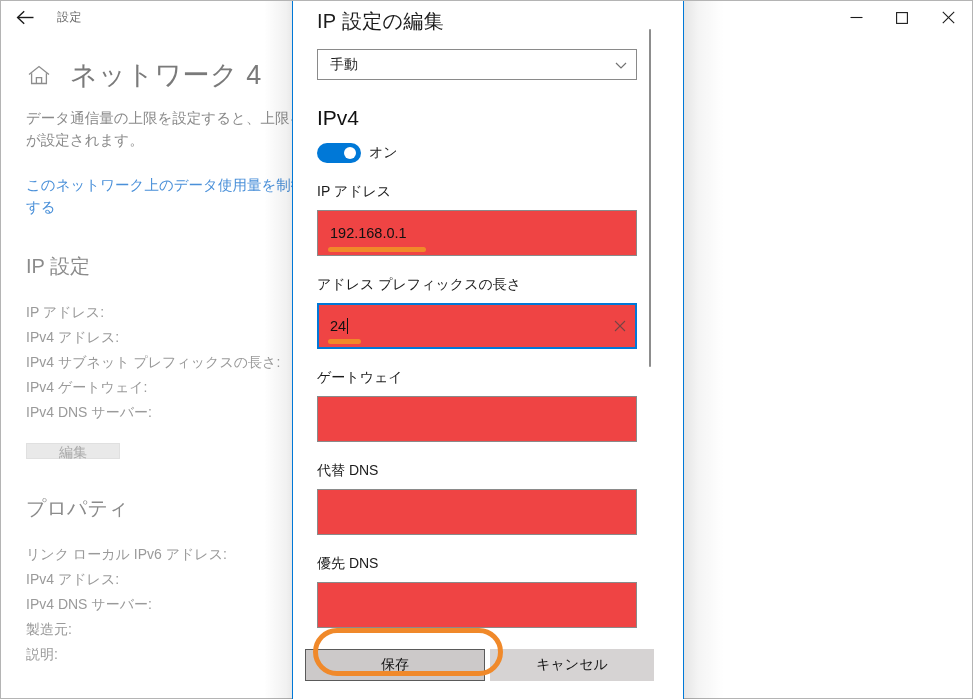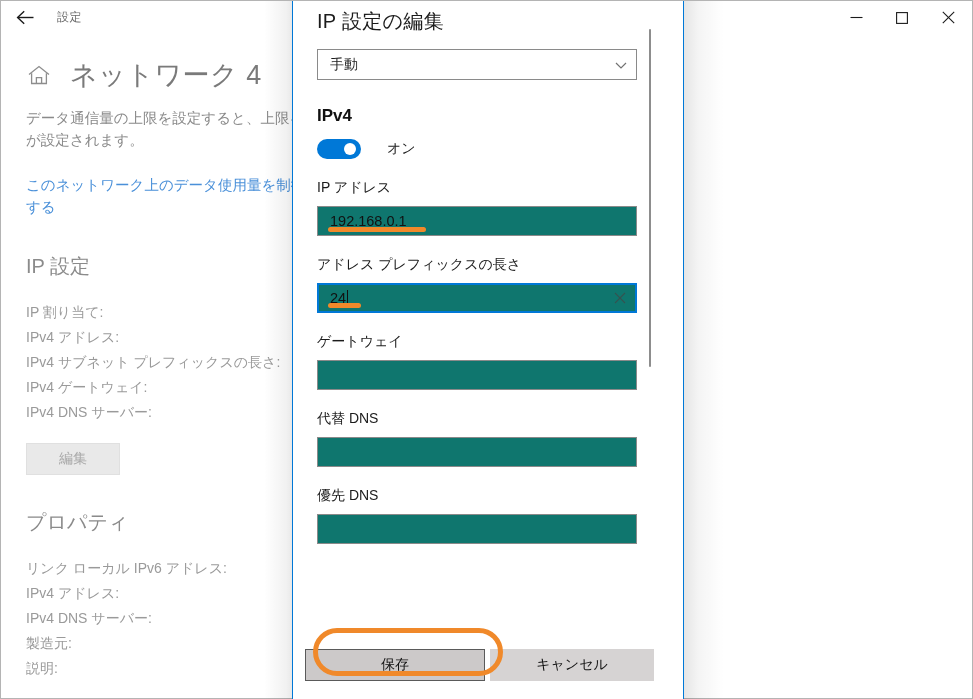--- a/index.html
+++ b/index.html
@@ -129,21 +129,21 @@
     color: #9a9a9a;
     border-collapse: collapse;
   }
   .kv-table td { padding: 0; vertical-align: top; white-space: nowrap; }
   .kv-table td.k { width: 330px; }
   .kv-table td.v { color: #a5a5a5; }
 
   .edit-btn {
     margin-top: 18px;
     width: 94px;
-    height: 32px;
+    height: 16px;
     background: #e9e9e9;
     border: 1px solid #e0e0e0;
     color: #a8a8a8;
     font-size: 14px;
     font-family: inherit;
     cursor: pointer;
   }
 
   
   .dlg-shadow {
@@ -207,30 +207,30 @@
   }
   .combo .val {
     font-size: 14px;
     color: #1b1b1b;
     flex: 1;
   }
   .combo .chev { width: 14px; height: 14px; opacity: .75; }
 
   .sub-head {
     margin-top: 26px;
-    font-size: 17px;
+    font-size: 21px;
     color: #111;
-    font-weight: 700;
+    font-weight: 400;
   }
 
   .toggle-row {
     margin-top: 13px;
     display: flex;
     align-items: center;
-    gap: 26px;
+    gap: 8px;
   }
   .toggle {
     width: 44px;
     height: 20px;
     border-radius: 10px;
     background: #0078d7;
     position: relative;
     cursor: pointer;
     flex: none;
   }
@@ -247,23 +247,23 @@
 
   .field { margin-top: 20px; }
   .field-label {
     font-size: 14px;
     color: #1b1b1b;
     margin-bottom: 9px;
   }
   .textbox {
     position: relative;
     width: 320px;
-    height: 30px;
+    height: 46px;
     border: 1px solid #8a8a8a;
-    background: #0f766e;
+    background: #ef4444;
     display: flex;
     align-items: center;
     padding: 0 8px 0 12px;
     cursor: text;
   }
   .textbox.focused { border: 2px solid #0078d7; padding-left: 11px; }
   .textbox .tval {
     font-size: 14.5px;
     color: #111;
     flex: 1;
@@ -425,21 +425,21 @@
       <div class="page-link">
         <div>このネットワーク上のデータ使用量を制御するた</div>
         <div>する</div>
       </div>
 
       <div class="section-head">IP 設定</div>
 
       <table class="kv-table">
         <tbody>
           <tr>
-            <td class="k">IP 割り当て:</td>
+            <td class="k">IP アドレス:</td>
             <td class="v">手動</td>
           </tr>
           <tr>
             <td class="k">IPv4 アドレス:</td>
             <td class="v">192.1</td>
           </tr>
           <tr>
             <td class="k">IPv4 サブネット プレフィックスの長さ:</td>
             <td class="v">24</td>
           </tr>

